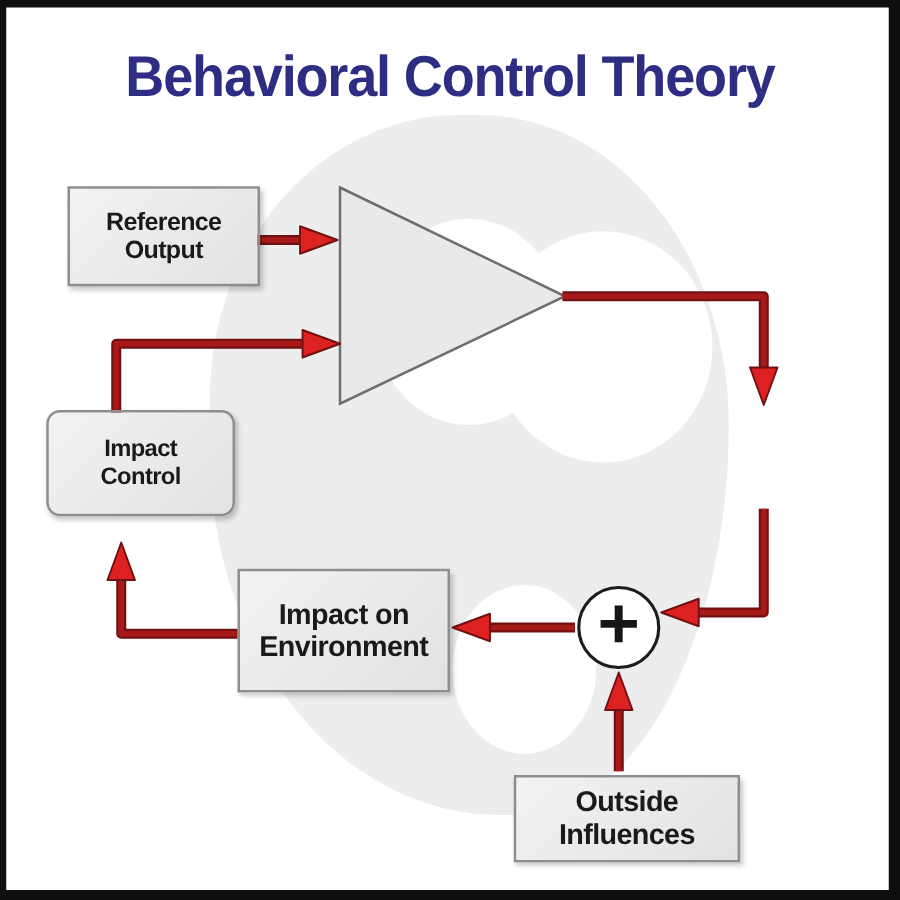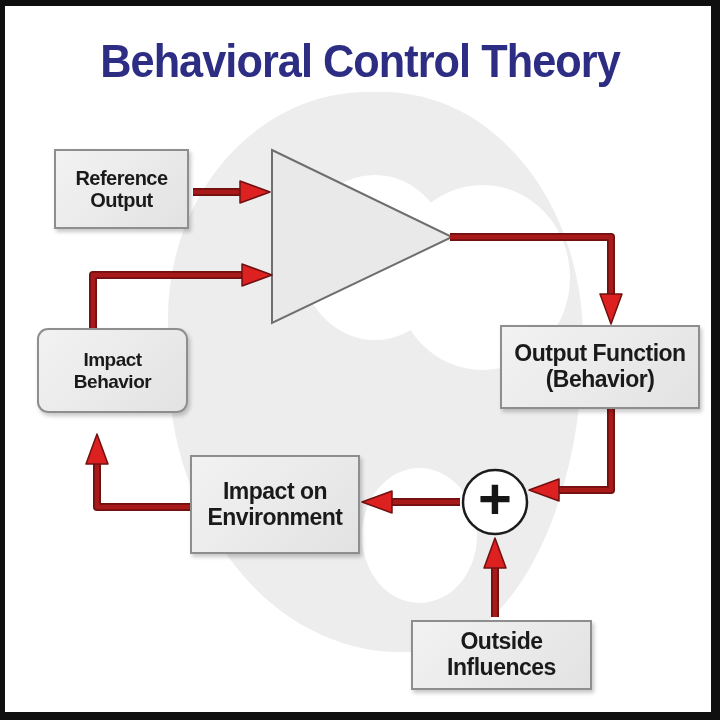--- a/index.html
+++ b/index.html
@@ -44,21 +44,21 @@
 
   .box{
     position:absolute;
     background:linear-gradient(135deg,#f2f2f2 0%,var(--box-fill,#e9e9e9) 60%,#e2e2e2 100%);
     border:2px solid var(--box-border,#8e8e8e);
     box-shadow:2px 3px 4px rgba(0,0,0,0.22);
     display:flex;flex-direction:column;align-items:center;justify-content:center;
     color:var(--box-text,#1a1a1a);font-weight:bold;text-align:center;
     letter-spacing:-0.5px;line-height:1.12;
   }
-  .box-reference{left:54px;top:149px;width:135px;height:80px;font-size:20px;}
+  .box-reference{left:54px;top:149px;width:154px;height:80px;font-size:20px;}
   .box-output{left:500px;top:325px;width:200px;height:84px;font-size:23px;}
   .box-impact-function{left:37px;top:328px;width:151px;height:85px;font-size:19px;line-height:1.15;border-radius:11px;}
   .box-impact-env{left:190px;top:455px;width:170px;height:99px;font-size:23px;}
   .box-outside{left:411px;top:620px;width:181px;height:70px;font-size:23px;}
 
   .comparator-label{
     position:absolute;left:278px;top:221px;width:160px;text-align:center;
     font-size:27px;font-weight:bold;letter-spacing:-0.5px;
     color:var(--box-text,#1a1a1a);
   }
@@ -117,28 +117,24 @@
 
       <circle class="sumcircle" cx="495" cy="502" r="32"></circle>
     </svg>
 
     <div class="box box-reference">
       <span class="line">Reference</span>
       <span class="line">Output</span>
     </div>
 
 
-    <div class="box box-output">
-      <span class="line">Output Function</span>
-      <span class="line">(Behavior)</span>
-    </div>
 
     <div class="box box-impact-function">
       <span class="line">Impact</span>
-      <span class="line">Behavior</span>
+      <span class="line">Control</span>
     </div>
 
     <div class="box box-impact-env">
       <span class="line">Impact on</span>
       <span class="line">Environment</span>
     </div>
 
     <div class="box box-outside">
       <span class="line">Outside</span>
       <span class="line">Influences</span>

